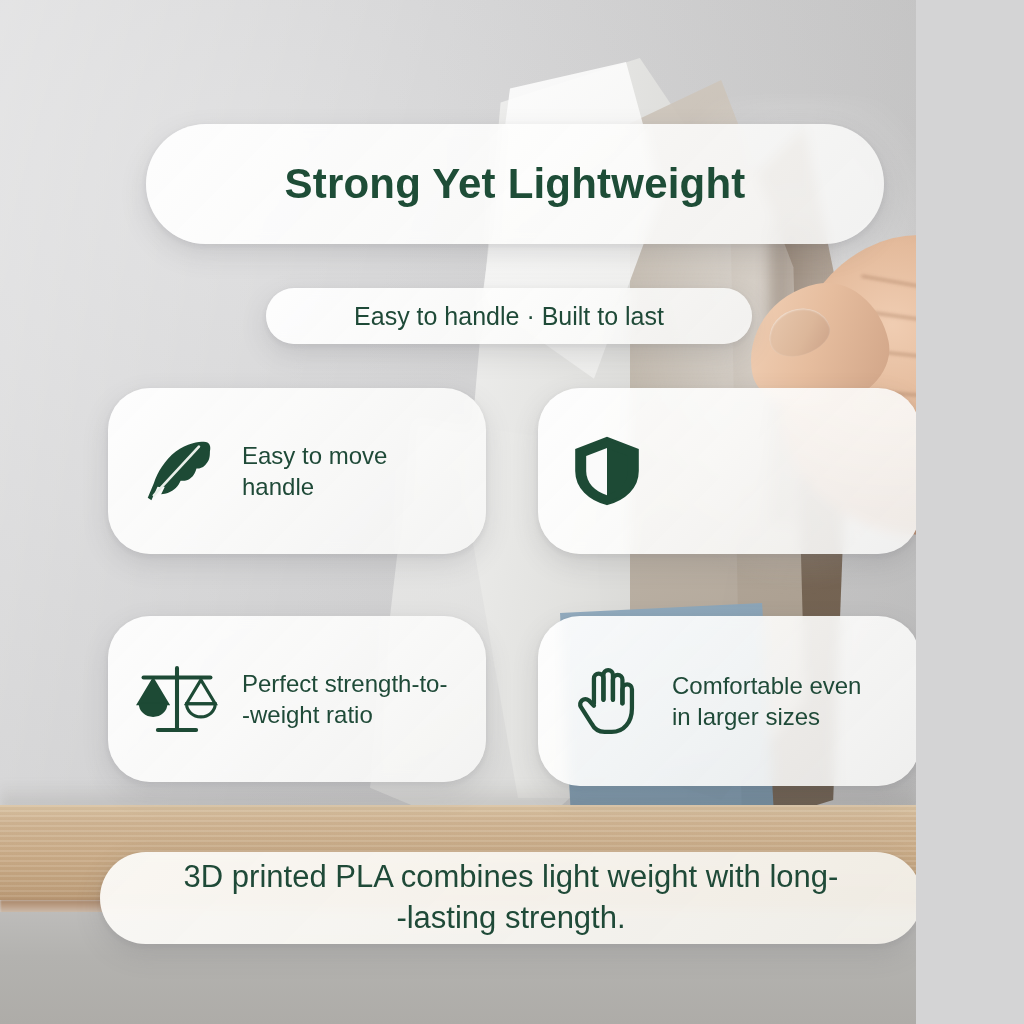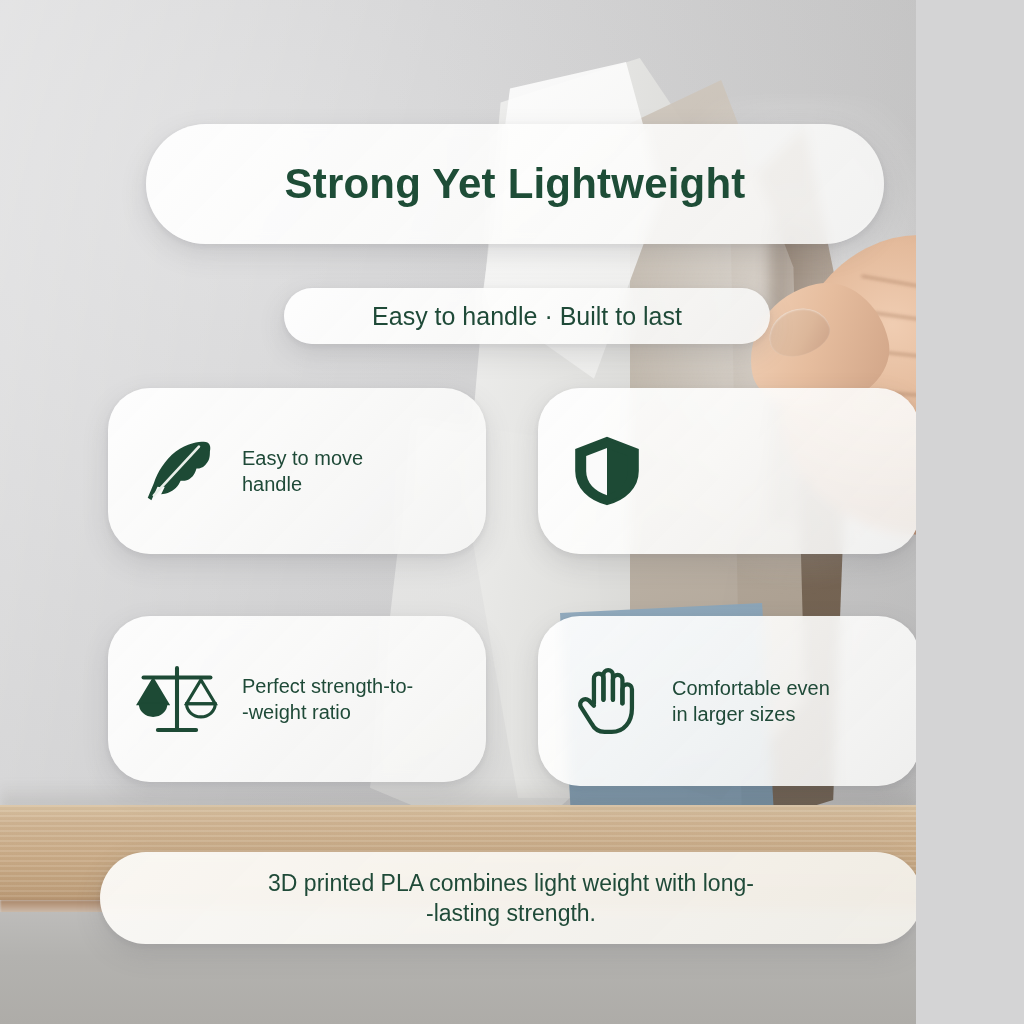--- a/index.html
+++ b/index.html
@@ -133,41 +133,41 @@
   }
   .title-pill{
     left:146px;top:124px;width:738px;height:120px;border-radius:60px;
     justify-content:center;
   }
   .title-text{
     font-size:42px;font-weight:700;color:#1e4d37;letter-spacing:.2px;
     white-space:nowrap;
   }
   .sub-pill{
-    left:284px;top:288px;width:486px;height:56px;border-radius:28px;
+    left:266px;top:288px;width:486px;height:56px;border-radius:28px;
     justify-content:center;
     align-items:center;
   }
   .sub-text{font-size:25px;font-weight:400;color:#1f4a38;white-space:nowrap;}
 
   .card{border-radius:42px;padding:0 26px;box-sizing:border-box;gap:22px;}
   .card-1{left:108px;top:388px;width:378px;height:166px;}
   .card-2{left:538px;top:388px;width:382px;height:166px;}
   .card-3{left:108px;top:616px;width:378px;height:166px;}
   .card-4{left:538px;top:616px;width:382px;height:170px;}
 
   .card-icon{width:86px;height:86px;flex:0 0 86px;display:flex;align-items:center;justify-content:center;}
-  .card-label{font-size:20px;line-height:1.30;color:#1f4a38;font-weight:400;}
+  .card-label{font-size:24px;line-height:1.30;color:#1f4a38;font-weight:400;}
 
   .footer-pill{
     left:100px;top:852px;width:822px;height:92px;border-radius:46px;
     justify-content:center;text-align:center;
     background:linear-gradient(135deg, rgba(252,251,248,.95) 0%, rgba(248,246,241,.93) 60%, rgba(243,241,235,.92) 100%);
   }
-  .footer-text{font-size:23px;line-height:1.32;color:#1f4a38;padding:0 40px;}
+  .footer-text{font-size:31px;line-height:1.32;color:#1f4a38;padding:0 40px;}
 
   .sparkle{position:absolute;left:962px;top:972px;width:34px;height:34px;}
 </style>
 </head>
 <body>
 
 <div id="stage">
 
   <div class="bg-wall"></div>
   <div class="bg-wall-shade"></div>

